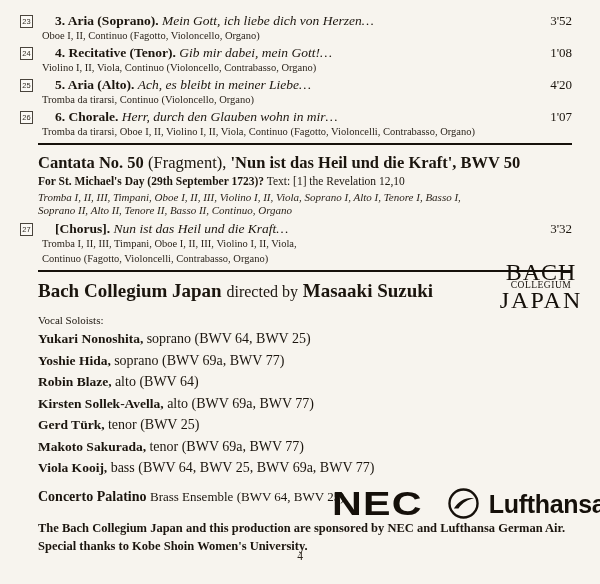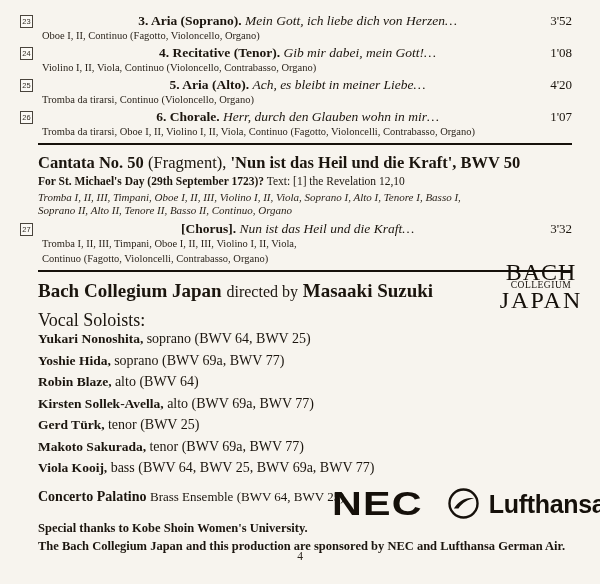--- a/index.html
+++ b/index.html
@@ -25,21 +25,21 @@
     flex:none;
     width:11px; height:11px;
     margin-left:-18px; margin-right:22px;
     border:1px solid #4a443c;
     background:#fbf9f5;
     font-family:"Liberation Sans", sans-serif;
     font-size:7.5px; line-height:11px; text-align:center;
     color:#332d25;
     align-self:center;
   }
-  .track-main { flex:1; font-size:13.5px; line-height:16px;text-align:center; }
+  .track-main { flex:1; font-size:13.5px; line-height:16px; }
   .mvt-heading { font-weight:bold; }
   .incipit { font-style:italic; }
   .time { flex:none; font-size:13px; margin-left:10px; }
   .scoring {
     font-size:10.5px; line-height:12px;
     color:#2b241c;
     margin:1px 0 3px 4px;
   }
   
   .rule { border:none; border-top:2.5px solid #16110b; margin:5px 0 7px 0; }
@@ -50,21 +50,21 @@
   .c50-occasion .bold { font-weight:bold; }
   .c50-scoring {
     font-size:11px; line-height:13px;
     font-style:italic; color:#2b241c;
   }
   .c50-scoring-block { margin:2px 0 4px 0; }
   
   .performers { margin-top:6px; }
   .perf-heading { font-size:19px; line-height:24px; font-weight:bold; }
   .perf-heading .reg { font-size:16px; font-weight:normal; }
-  .soloists-label { font-size:18px; line-height:16px; margin-top:8px; }
+  .soloists-label { font-size:11px; line-height:16px; margin-top:8px; }
   .soloist { font-size:13.5px; line-height:21.5px; }
   .soloist .name { font-weight:bold;text-align:center; }
   .soloist .detail { font-size:14px; }
   .ensemble2 { margin-top:9px; font-size:14px; line-height:18px; }
   .ensemble2 .name { font-weight:bold; }
   .ensemble2 .detail { font-size:13px; }
   .sponsor { margin-top:13px; font-weight:bold; font-size:12.5px; line-height:18px; }
   
   .bcj-logo {
     position:absolute; top:261px; right:16px;
@@ -226,22 +226,22 @@
       <span class="name">Viola Kooij,</span>
       <span class="detail">bass (BWV 64, BWV 25, BWV 69a, BWV 77)</span>
     </div>
 
     <div class="ensemble2">
       <span class="name">Concerto Palatino</span>
       <span class="detail">Brass Ensemble (BWV 64, BWV 25)</span>
     </div>
 
     <div class="sponsor">
+      <div>The Bach Collegium Japan and this production are sponsored by NEC and Lufthansa German Air.</div>
       <div>Special thanks to Kobe Shoin Women's University.</div>
-      <div>The Bach Collegium Japan and this production are sponsored by NEC and Lufthansa German Air.</div>
     </div>
   </section>
 
   <div class="bcj-logo">
     <div class="bcj-l1">BACH</div>
     <div class="bcj-l2">COLLEGIUM</div>
     <div class="bcj-l3">JAPAN</div>
   </div>
 
   <div class="logos">

